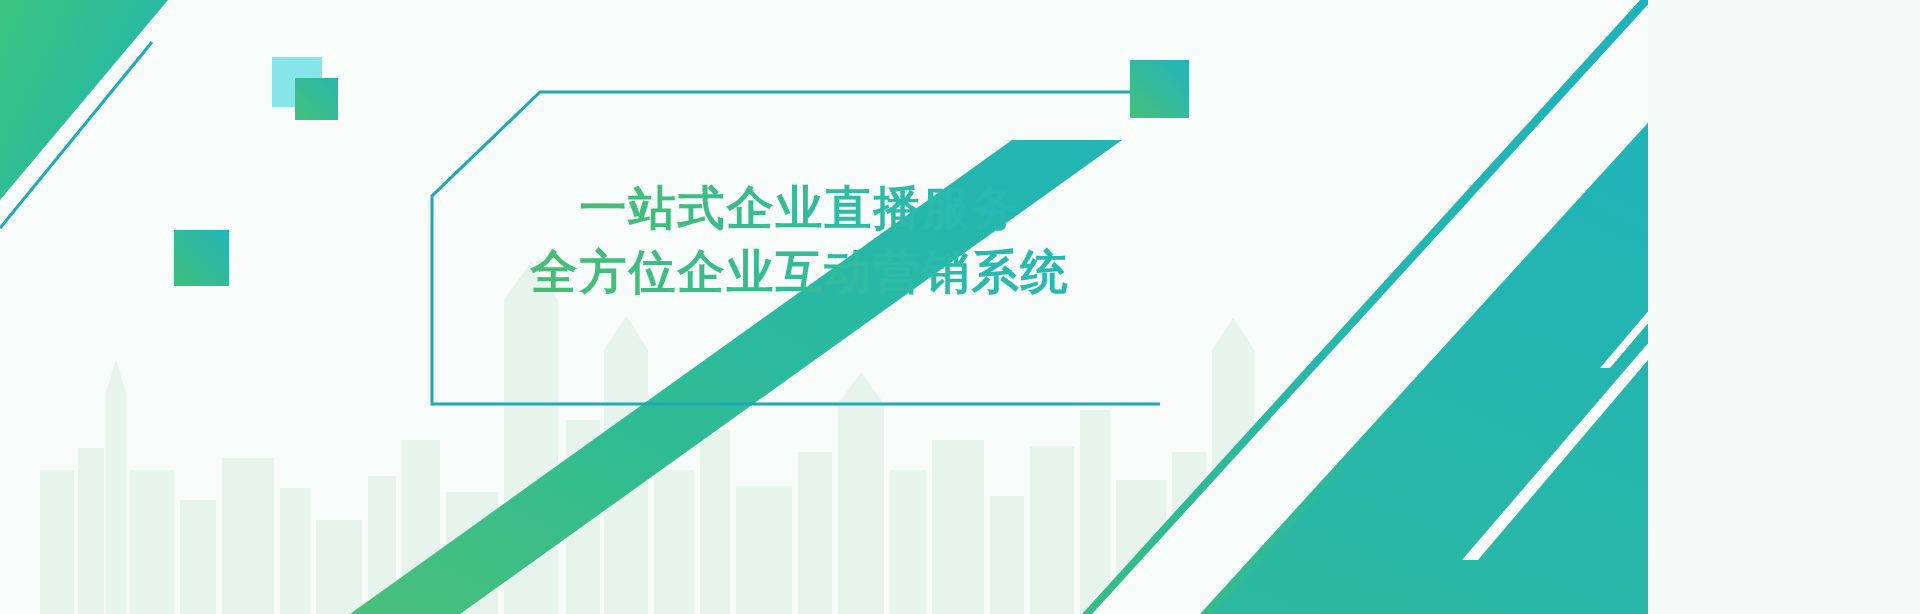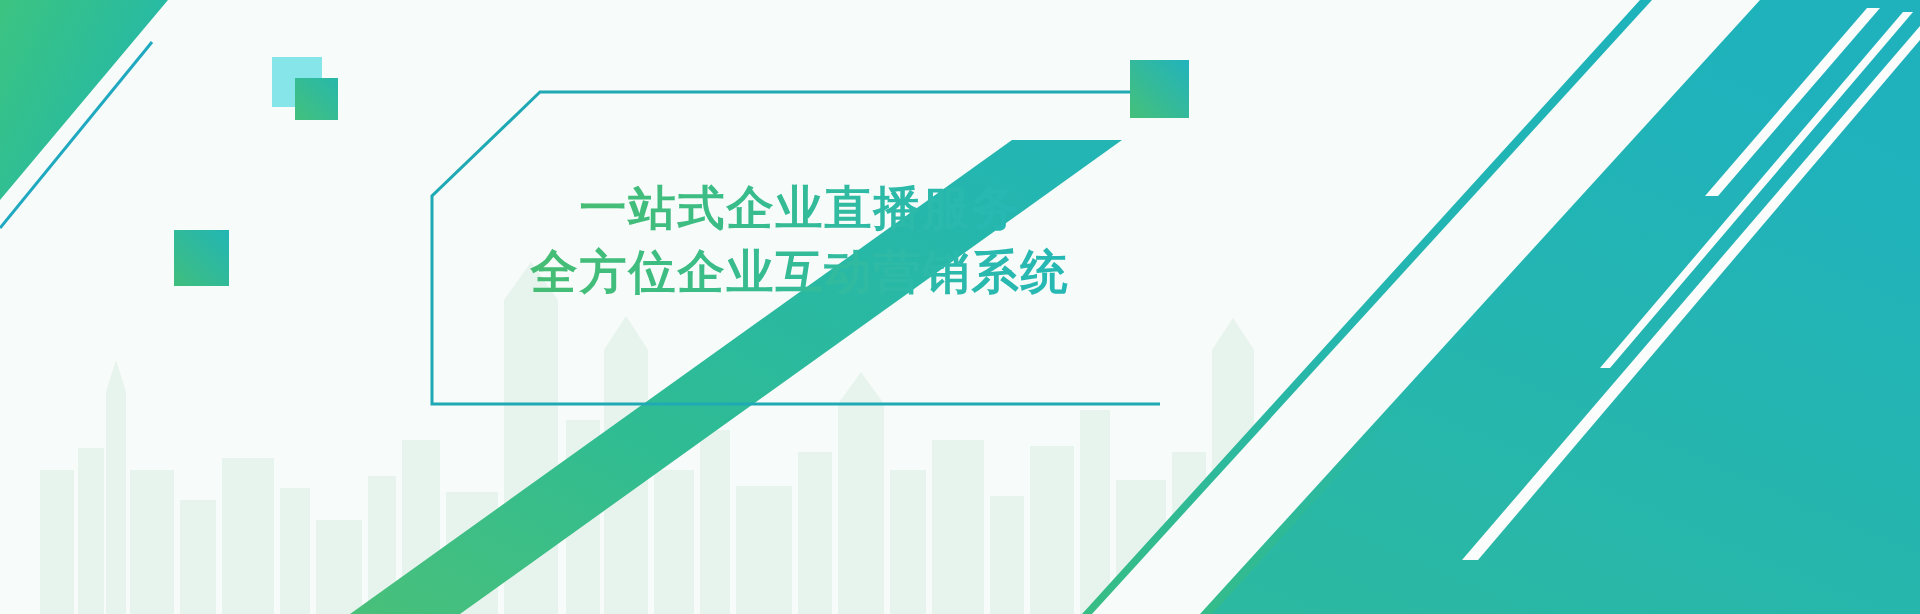--- a/index.html
+++ b/index.html
@@ -2,21 +2,21 @@
 <html><head>
 <meta charset="utf-8">
 <style>
   html,body{margin:0;padding:0;}
   body{
     width:1920px;height:614px;overflow:hidden;
     font-family:"Liberation Sans","DejaVu Sans",sans-serif;
     background:#f6faf8;
   }
   #banner{
-    position:relative;width:1920px;height:614px;overflow:hidden;
+    position:relative;width:1648px;height:614px;overflow:hidden;
     background:#f9a8d4;
   }
   .svglayer{position:absolute;top:0;left:0;}
 </style>
 </head>
 <body>
 
 <div id="banner">
 
   <svg class="svglayer" width="1920" height="614" viewBox="0 0 1920 614">

